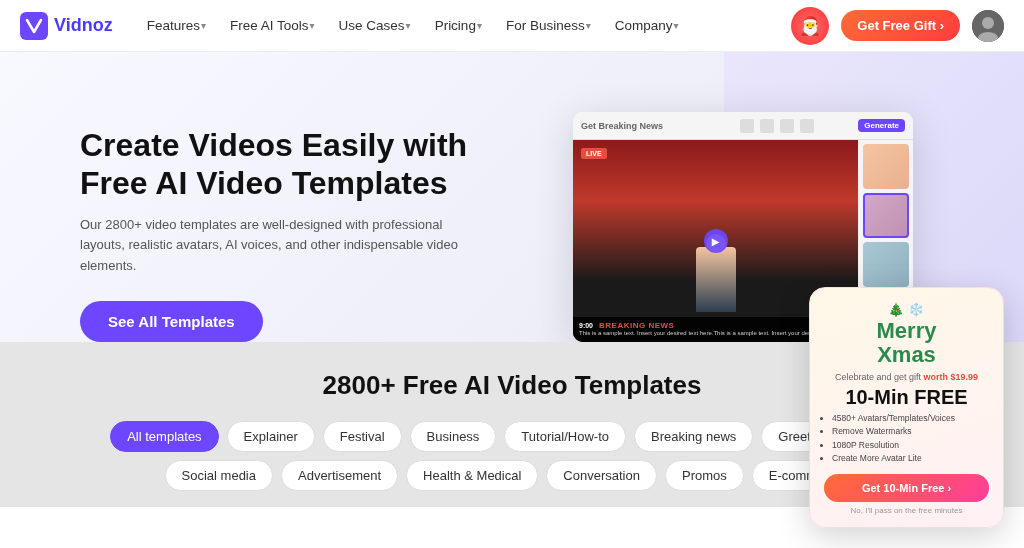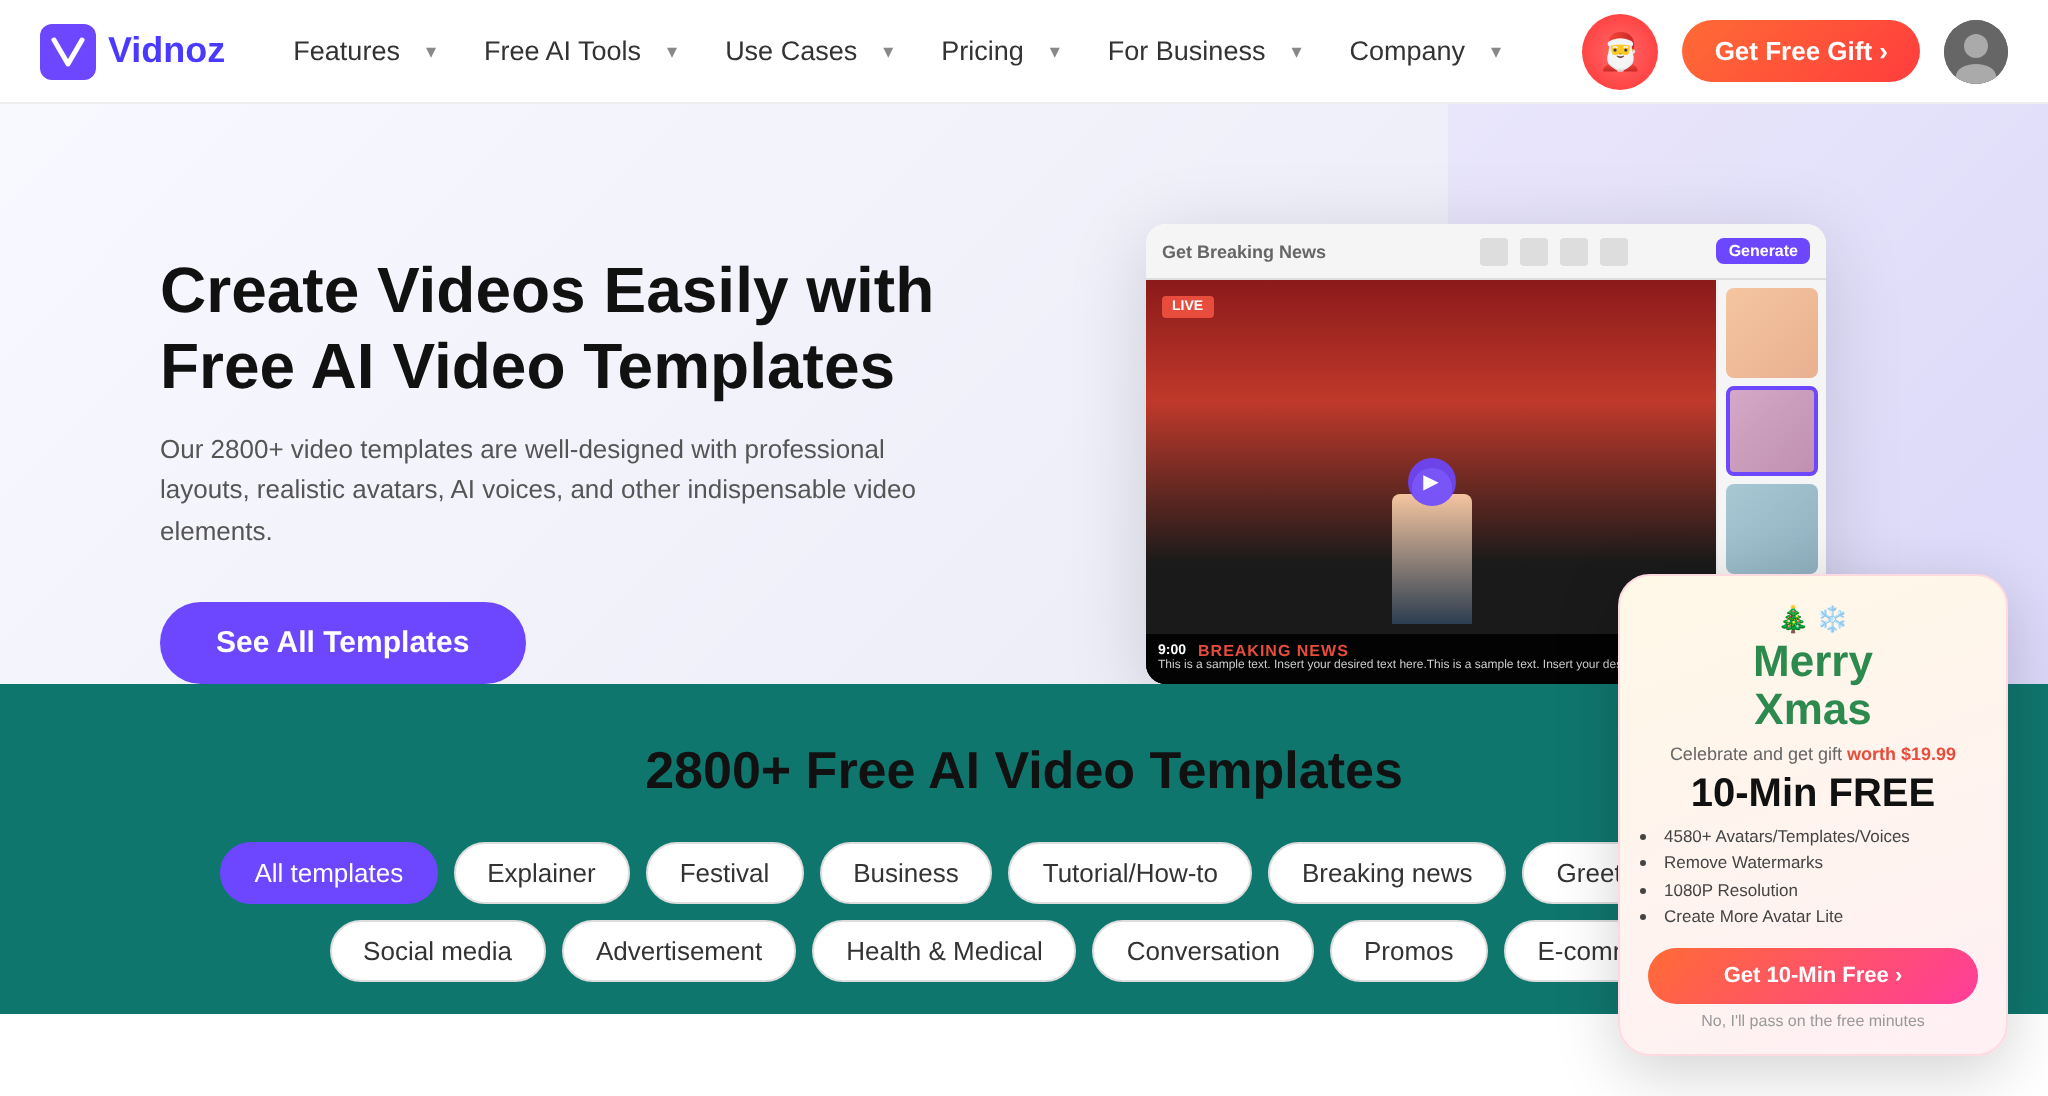--- a/index.html
+++ b/index.html
@@ -8,21 +8,21 @@
     
     .navbar {
       display: flex; align-items: center; height: 52px; padding: 0 20px;
       border-bottom: 1px solid #eee; background: #fff; position: relative; z-index: 10;
     }
     .navbar-logo { display: flex; align-items: center; gap: 6px; margin-right: 24px; }
     .logo-icon { width: 28px; height: 28px; }
     .logo-text { font-size: 18px; font-weight: 700; color: #4a3aff; }
     .nav-links { display: flex; align-items: center; gap: 4px; flex: 1; }
     .nav-item {
-      display: flex; align-items: center; gap: 13px; padding: 6px 10px;
+      display: flex; align-items: center; gap: 1px; padding: 6px 10px;
       font-size: 13.5px; color: #333; cursor: pointer; white-space: nowrap;
     }
     .nav-chevron { font-size: 10px; color: #888; }
     .navbar-right { display: flex; align-items: center; gap: 12px; }
     .santa-img {
       width: 38px; height: 38px; background: radial-gradient(circle, #ff6b6b, #ff3333);
       border-radius: 50%; display: flex; align-items: center; justify-content: center;
       font-size: 18px;
     }
     .get-gift-btn {
@@ -101,21 +101,21 @@
       display: flex; flex-direction: column; gap: 4px; padding: 4px;
     }
     .avatar-thumb {
       width: 100%; height: 45px; border-radius: 4px; overflow: hidden;
       background: linear-gradient(135deg, #ddd, #bbb);
     }
     .avatar-thumb.active { border: 2px solid #6c47ff; }
 
     
     .templates-section {
-      background: #0f766e; padding: 28px 60px 16px;
+      background: #e5e5e5; padding: 28px 60px 16px;
     }
     .templates-title { font-size: 26px; font-weight: 800; color: #111; text-align: center; margin-bottom: 20px; }
     .category-pills {
       display: flex; gap: 8px; flex-wrap: wrap; justify-content: center;
     }
     .pill {
       padding: 7px 16px; border-radius: 20px; font-size: 13px; cursor: pointer;
       border: 1.5px solid #ddd; background: #fff; color: #333; white-space: nowrap;
     }
     .pill.active { background: #6c47ff; color: #fff; border-color: #6c47ff; }

